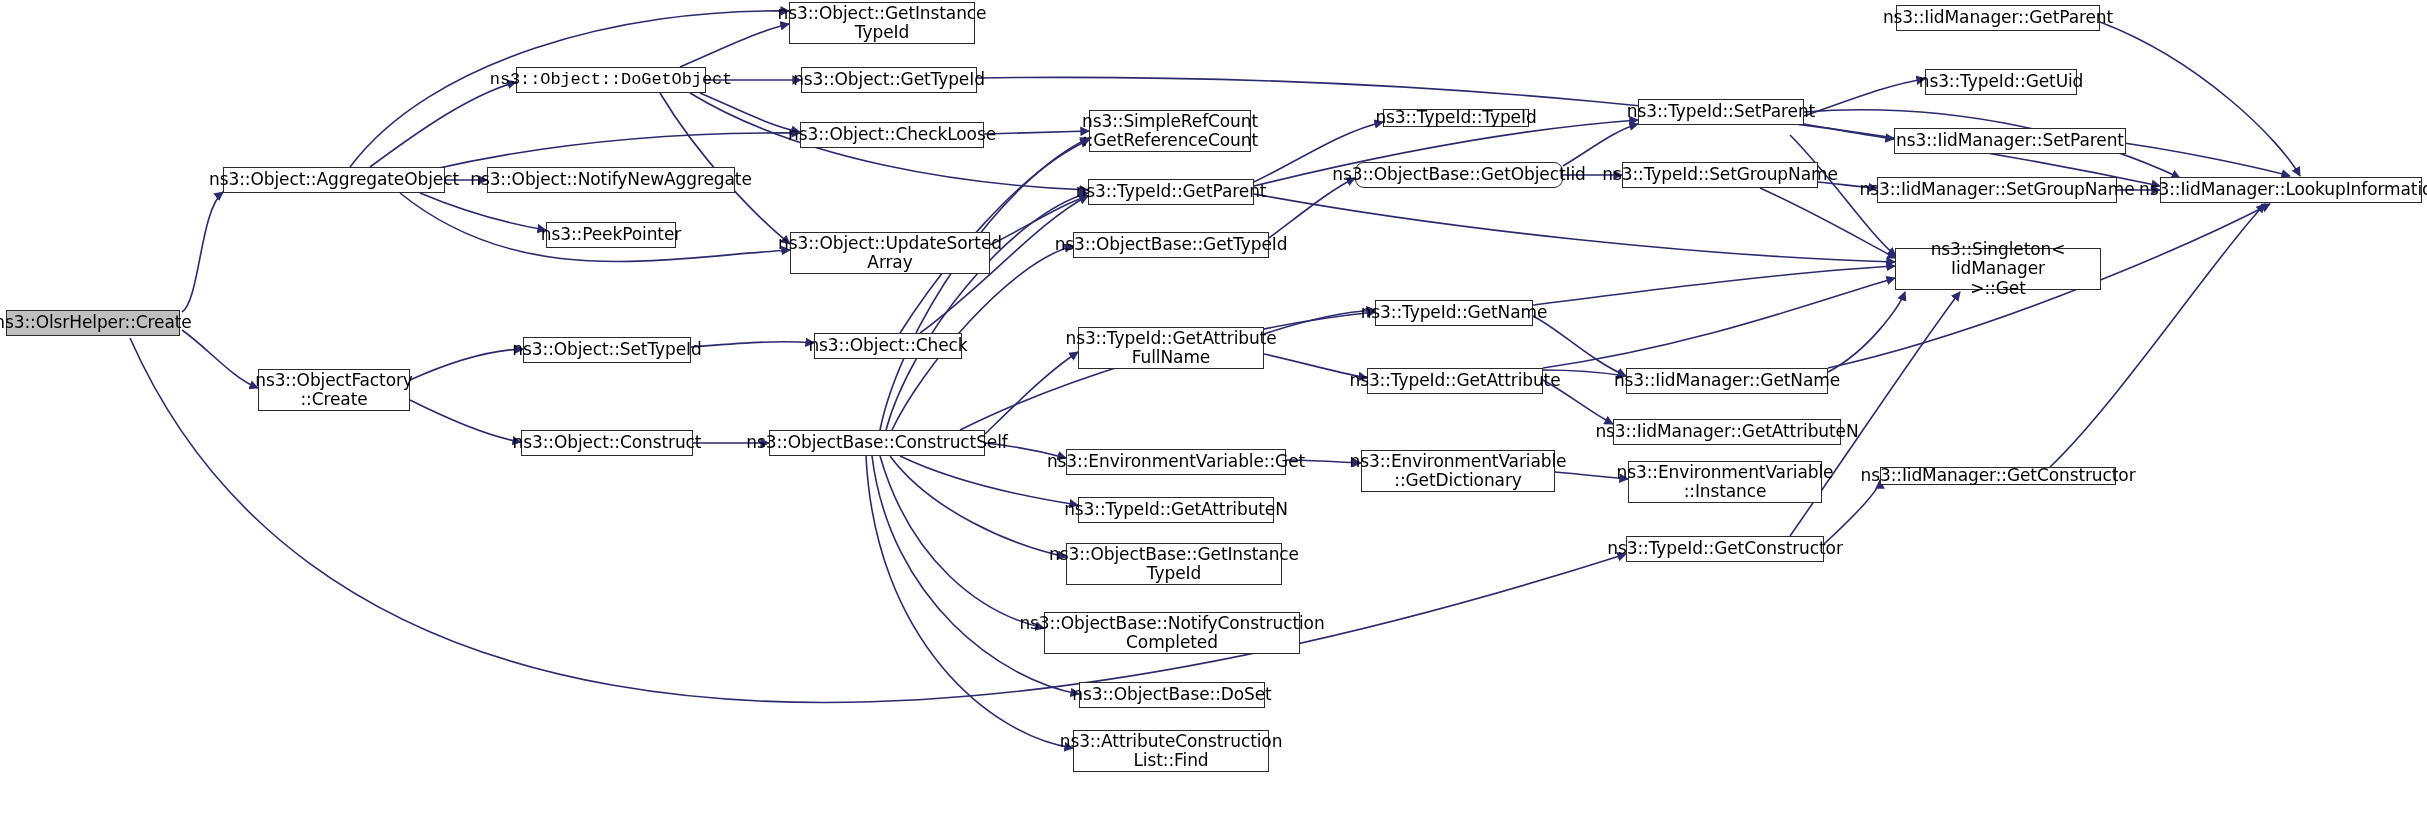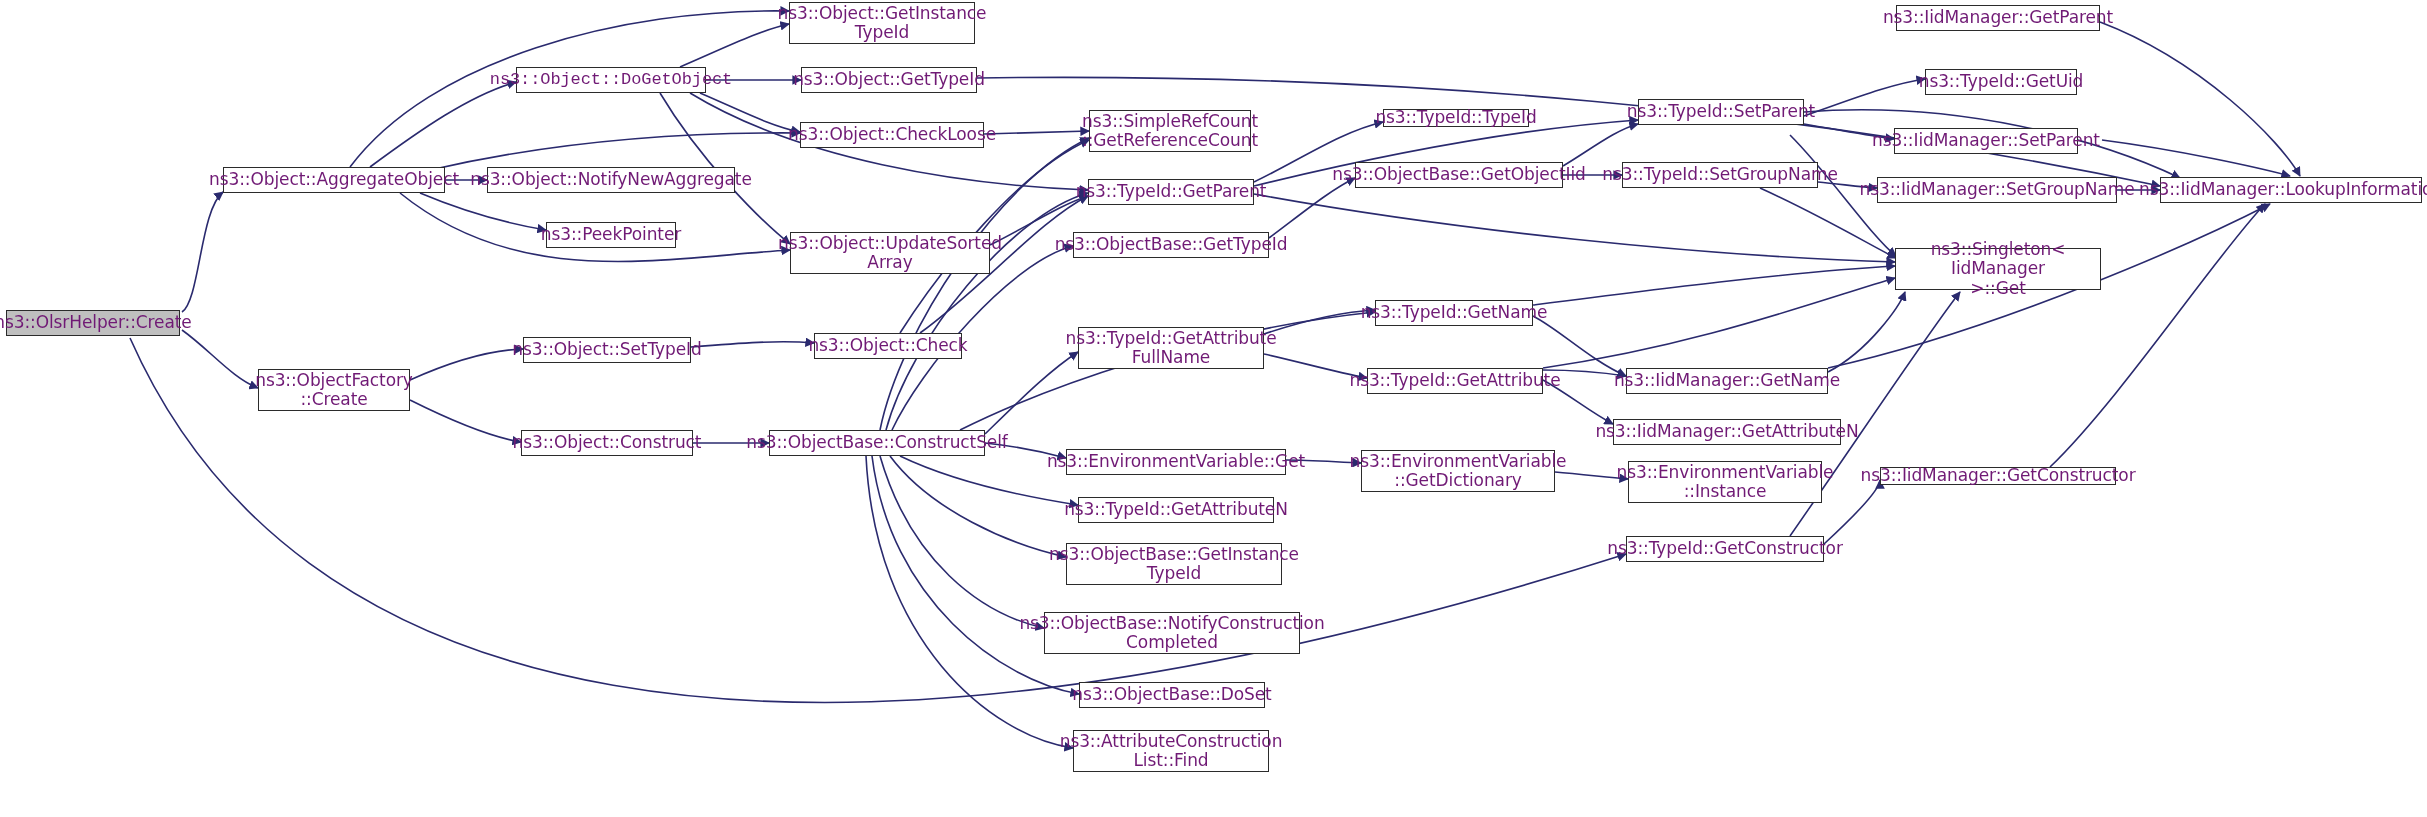--- a/index.html
+++ b/index.html
@@ -1,21 +1,21 @@
 <!DOCTYPE html>
 <html><head>
 <meta charset="utf-8">
 <style>
   html,body{margin:0;padding:0;background:#ffffff;}
   #canvas{position:relative;width:2427px;height:817px;background:#ffffff;
           font-family:"DejaVu Sans","Liberation Sans",sans-serif;}
   svg.edges{position:absolute;left:0;top:0;width:2427px;height:817px;pointer-events:none;}
   .node{position:absolute;box-sizing:border-box;border:1px solid #2b2b2b;background:#ffffff;
         display:flex;align-items:center;justify-content:center;text-align:center;
-        font-size:17px;color:#701a75;line-height:1.12;white-space:pre-line;
+        font-size:17px;color:#000000;line-height:1.12;white-space:pre-line;
         letter-spacing:-0.1px;}
   .node.root{background:#bfbfbf;border:1px solid #2b2b2b;}
   .node.thick{border-width:1.6px;}
 </style>
 </head>
 <body>
 
 <div id="canvas">
   <svg class="edges" viewBox="0 0 2427 817" xmlns="http://www.w3.org/2000/svg">
     <defs>
@@ -116,34 +116,34 @@
       <div class="node thick" style="left: 1066px; top: 449px; width: 220px; height: 26px;">ns3::EnvironmentVariable::Get</div>
       <div class="node thick" style="left: 1078px; top: 497px; width: 196px; height: 26px;">ns3::TypeId::GetAttributeN</div>
       <div class="node thick" style="left: 1066px; top: 543px; width: 216px; height: 42px;">ns3::ObjectBase::GetInstance
 TypeId</div>
       <div class="node thick" style="left: 1044px; top: 612px; width: 256px; height: 42px;">ns3::ObjectBase::NotifyConstruction
 Completed</div>
       <div class="node thick" style="left: 1079px; top: 682px; width: 186px; height: 26px;">ns3::ObjectBase::DoSet</div>
       <div class="node thick" style="left: 1073px; top: 730px; width: 196px; height: 42px;">ns3::AttributeConstruction
 List::Find</div>
       <div class="node thick" style="left: 1383px; top: 109px; width: 146px; height: 18px;">ns3::TypeId::TypeId</div>
-      <div class="node thick" style="left: 1355px; top: 162px; width: 208px; height: 26px;">ns3::ObjectBase::GetObjectIid</div>
+      <div class="node thick" style="left: 1355px; top: 162px; width: 208px; height: 26px; border-radius: 9px;">ns3::ObjectBase::GetObjectIid</div>
       <div class="node thick" style="left: 1375px; top: 300px; width: 158px; height: 26px;">ns3::TypeId::GetName</div>
       <div class="node thick" style="left: 1367px; top: 368px; width: 176px; height: 26px;">ns3::TypeId::GetAttribute</div>
       <div class="node thick" style="left: 1361px; top: 450px; width: 194px; height: 42px;">ns3::EnvironmentVariable
 ::GetDictionary</div>
       <div class="node thick" style="left: 1638px; top: 99px; width: 166px; height: 26px;">ns3::TypeId::SetParent</div>
       <div class="node thick" style="left: 1622px; top: 162px; width: 196px; height: 26px;">ns3::TypeId::SetGroupName</div>
       <div class="node thick" style="left: 1895px; top: 248px; width: 206px; height: 42px;">ns3::Singleton&lt; IidManager
 &gt;::Get</div>
       <div class="node thick" style="left: 1626px; top: 368px; width: 202px; height: 26px;">ns3::IidManager::GetName</div>
       <div class="node thick" style="left: 1613px; top: 419px; width: 228px; height: 26px;">ns3::IidManager::GetAttributeN</div>
       <div class="node thick" style="left: 1628px; top: 461px; width: 194px; height: 42px;">ns3::EnvironmentVariable
 ::Instance</div>
       <div class="node thick" style="left: 1626px; top: 536px; width: 198px; height: 26px;">ns3::TypeId::GetConstructor</div>
       <div class="node thick" style="left: 1896px; top: 5px; width: 204px; height: 26px;">ns3::IidManager::GetParent</div>
       <div class="node thick" style="left: 1925px; top: 69px; width: 152px; height: 26px;">ns3::TypeId::GetUid</div>
-      <div class="node thick" style="left: 1894px; top: 128px; width: 184px; height: 26px;">ns3::IidManager::SetParent</div>
+      <div class="node thick" style="left: 1894px; top: 128px; width: 232px; height: 26px;">ns3::IidManager::SetParent</div>
       <div class="node thick" style="left: 1877px; top: 177px; width: 240px; height: 26px;">ns3::IidManager::SetGroupName</div>
       <div class="node thick" style="left: 1880px; top: 467px; width: 236px; height: 18px;">ns3::IidManager::GetConstructor</div>
       <div class="node thick" style="left: 2160px; top: 177px; width: 262px; height: 26px;">ns3::IidManager::LookupInformation</div>
     </div>
 </div>
 
 </body></html>

